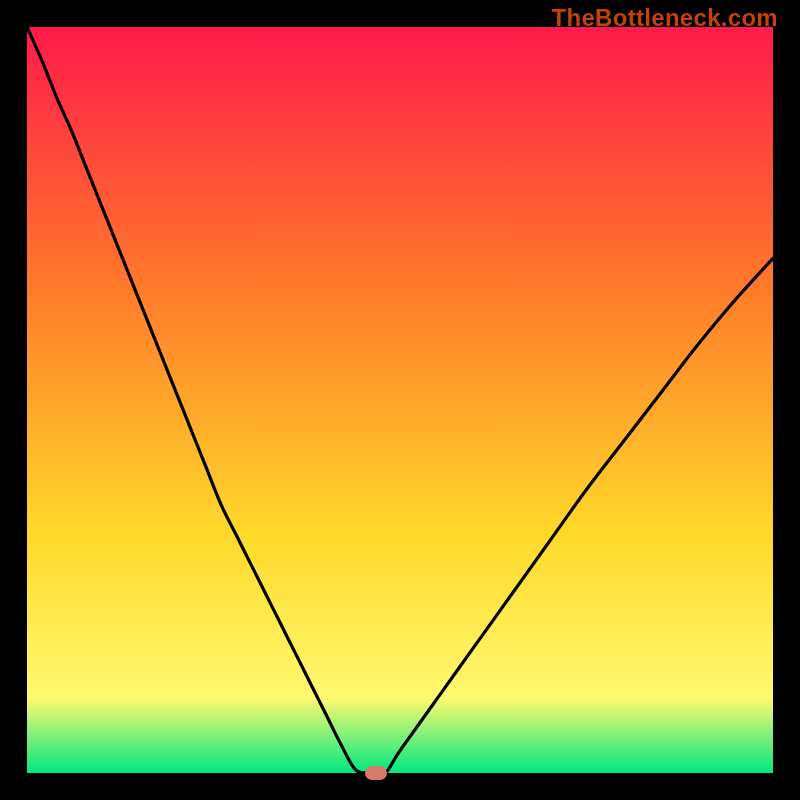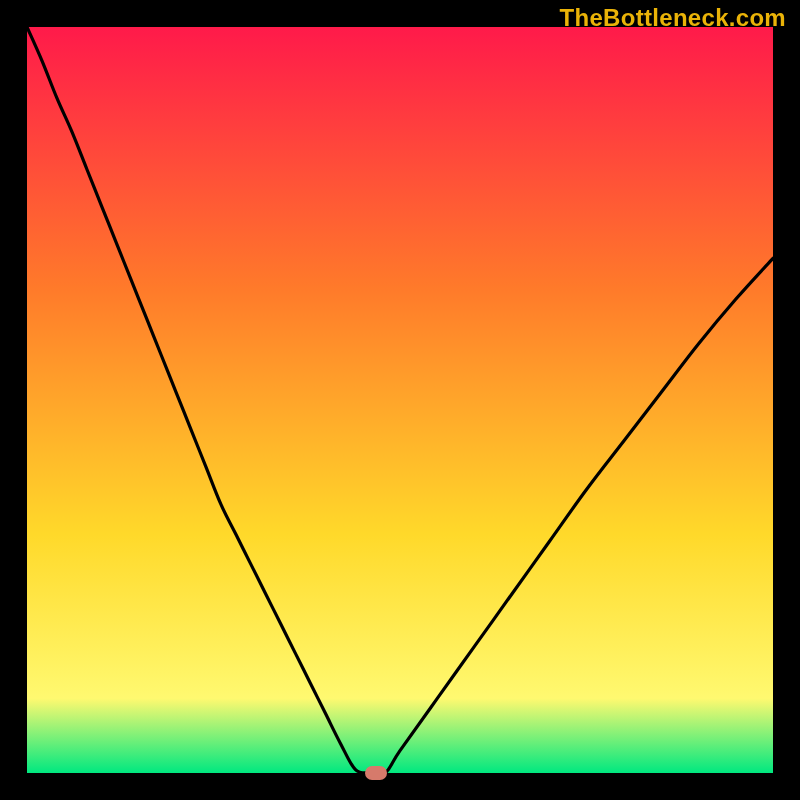--- a/index.html
+++ b/index.html
@@ -13,22 +13,22 @@
   }
   .frame {
     position: relative;
     width: 800px;
     height: 800px;
     background: #000;
   }
   .watermark {
     position: absolute;
     top: 4px;
-    right: 14px;
-    color: #eab308;
+    right: 22px;
+    color: #c2410c;
     font-size: 24px;
     font-weight: 600;
     letter-spacing: 0.3px;
     z-index: 10;
   }
   .plot-area {
     position: absolute;
     left: 27px;
     top: 27px;
     width: 746px;

